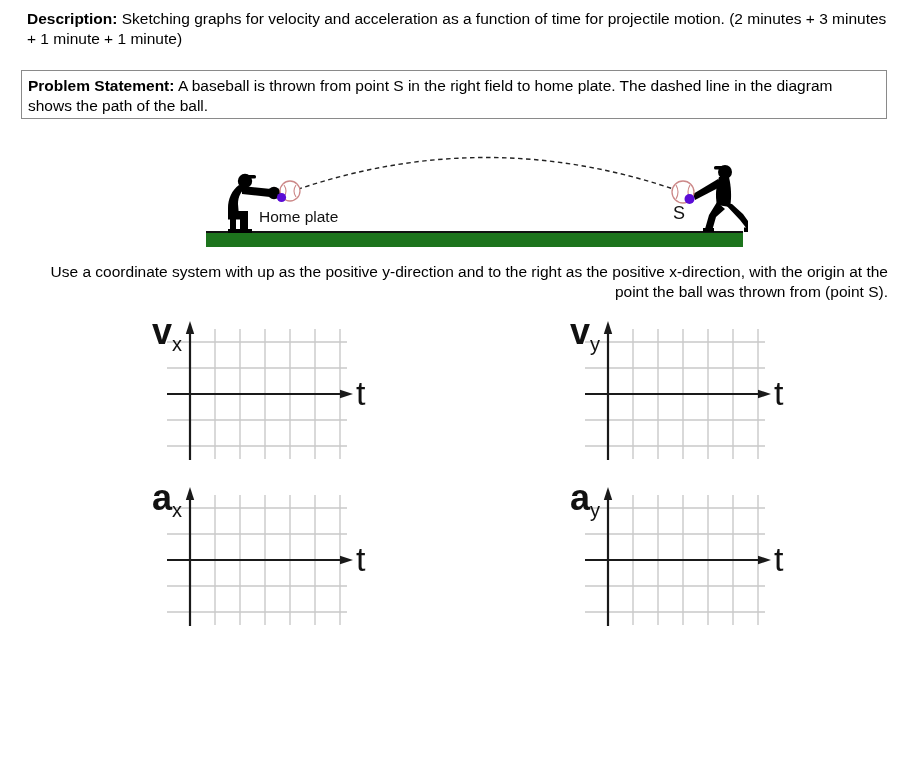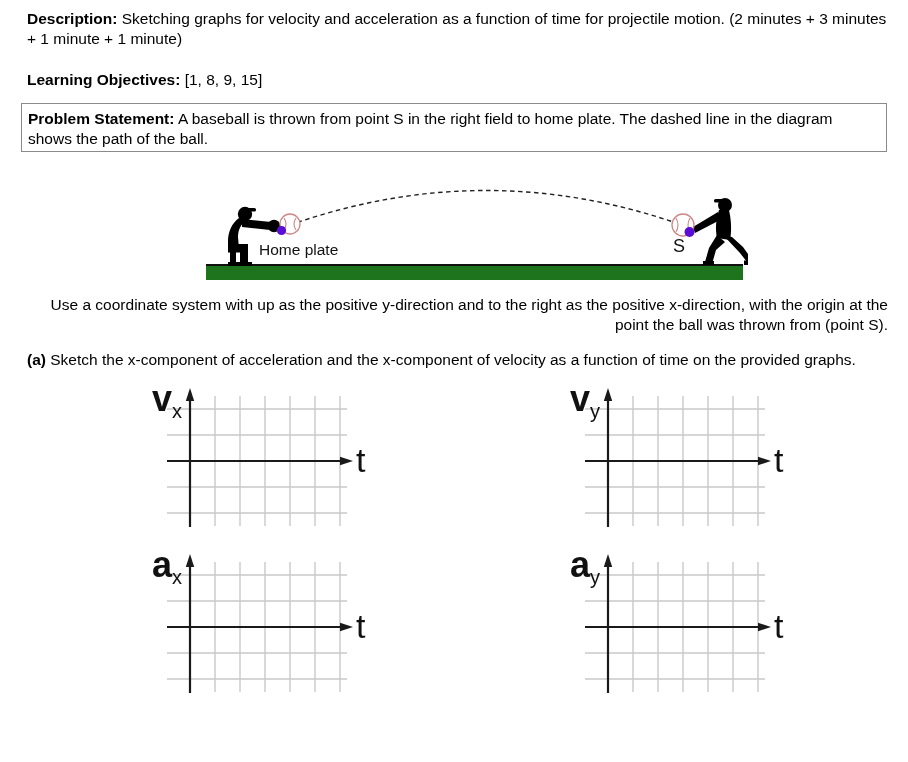--- a/index.html
+++ b/index.html
@@ -37,21 +37,20 @@
   .grid-line{stroke:#c9c9c9;stroke-width:1.4;}
   .axis-line{stroke:#1a1a1a;stroke-width:2.2;}
 </style>
 </head>
 <body>
 
 <div class="page">
 
   <p class="desc"><b>Description:</b> <span>Sketching graphs for velocity and acceleration as a function of time for projectile motion. (2 minutes + 3 minutes + 1 minute + 1 minute)</span></p>
 
-  <p class="obj"><b>Learning Objectives:</b> <span>[1, 8, 9, 15]</span></p>
 
   <div class="problem-box"><b>Problem Statement:</b> <span>A baseball is thrown from point S in the right field to home plate.  The dashed line in the diagram shows the path of the ball.</span></div>
 
   <div class="diagram">
     <svg width="545" height="100" viewBox="0 0 545 100">
 
       <rect x="3" y="84" width="537" height="2.2" fill="#111"></rect>
       <rect x="3" y="86" width="537" height="14" fill="#1d741d"></rect>
 
       <path d="M87,45 Q283,-24 479,45" fill="none" stroke="#222" stroke-width="1.4" stroke-dasharray="4.5,3.5"></path>
@@ -94,21 +93,20 @@
         <circle cx="486.5" cy="52" r="5" fill="#5b0cd6"></circle>
       </g>
 
       <text class="dlabel" x="56" y="75">Home plate</text>
       <text class="slabel" x="470" y="72">S</text>
     </svg>
   </div>
 
   <p class="coord">Use a coordinate system with up as the positive y-direction and to the right as the positive x-direction, with the origin at the point the ball was thrown from (point S).</p>
 
-  <p class="part"><b>(a)</b> <span>Sketch the x-component of acceleration and the x-component of velocity as a function of time on the provided graphs.</span></p>
 
 
   <div class="graphs">
 
     <div>
       <svg width="230" height="152" viewBox="0 0 230 152">
         <g>
           <line class="grid-line" x1="17" y1="25" x2="197" y2="25"></line>
             <line class="grid-line" x1="17" y1="51" x2="197" y2="51"></line>
             <line class="grid-line" x1="17" y1="77" x2="197" y2="77"></line>

